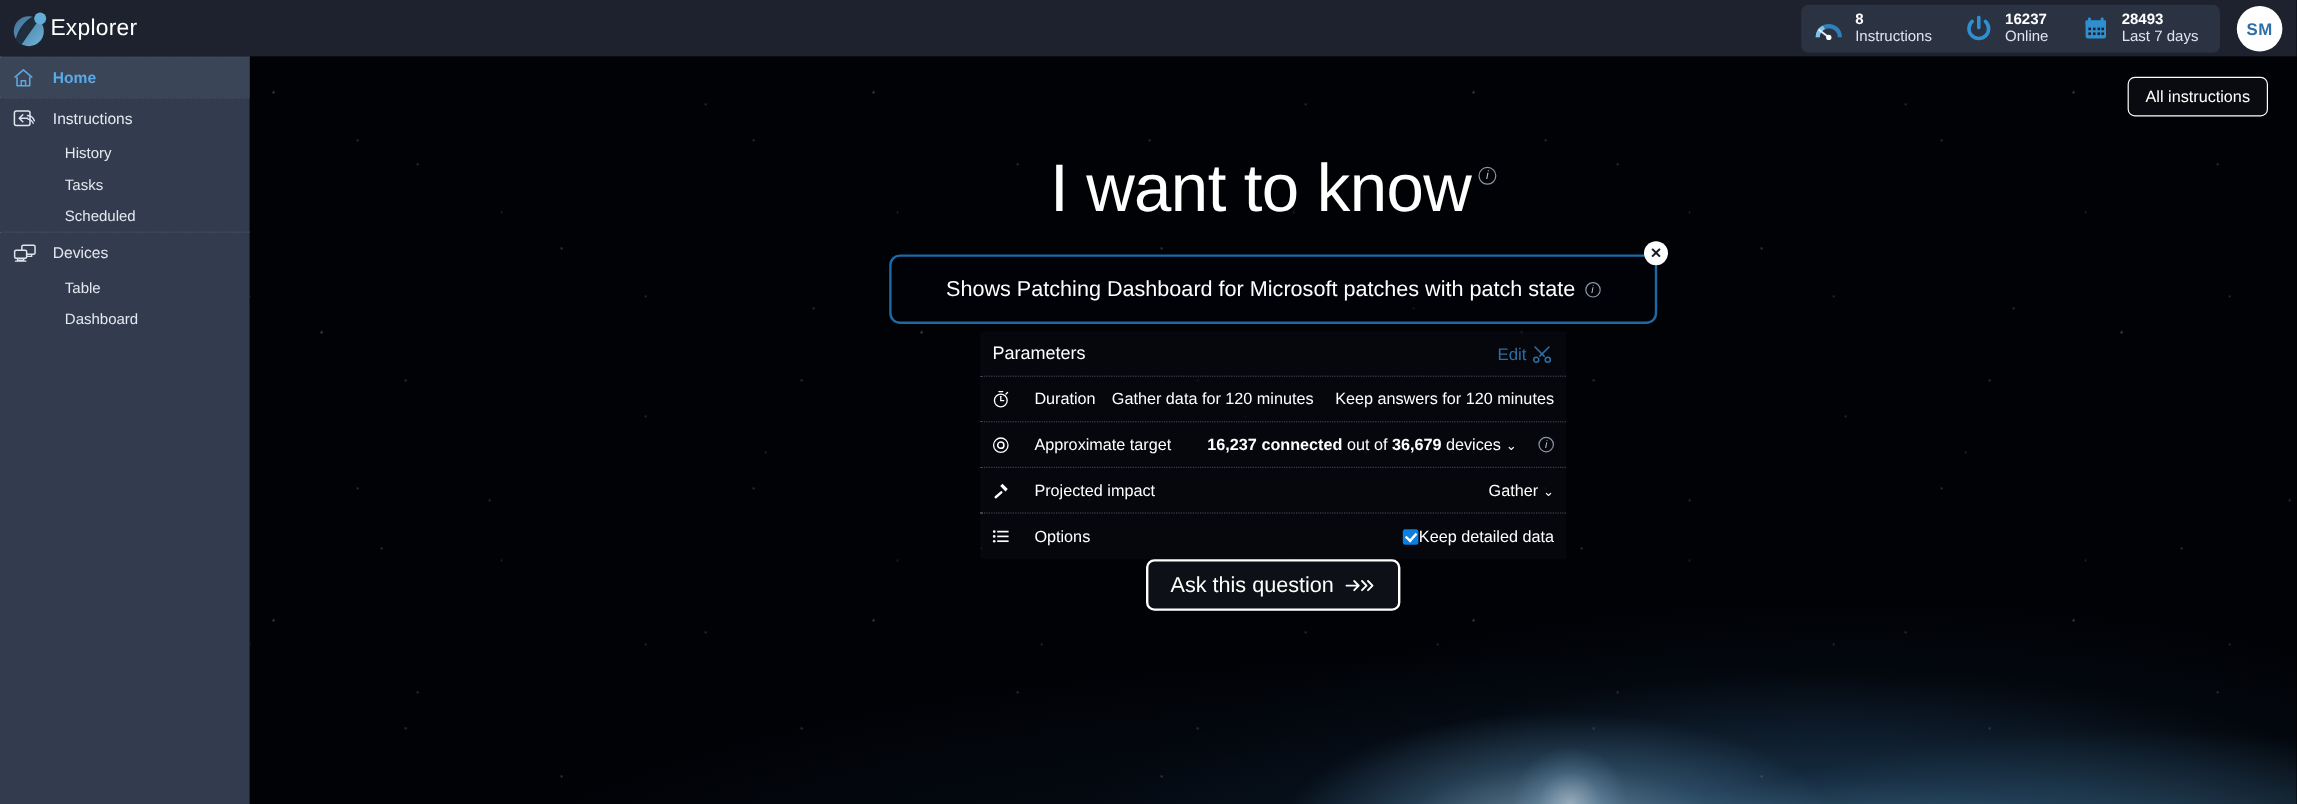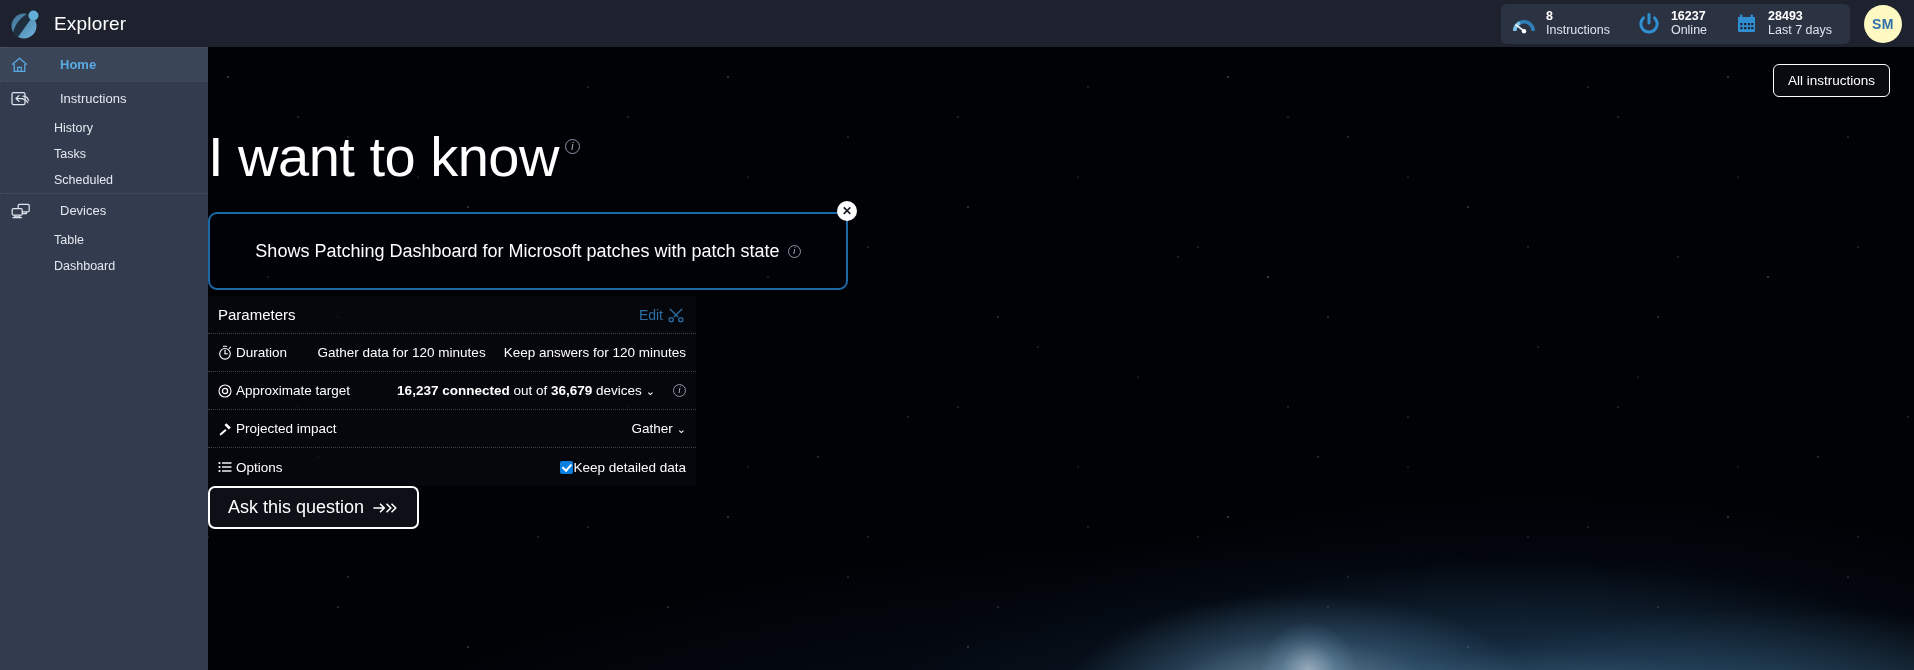--- a/index.html
+++ b/index.html
@@ -13,21 +13,21 @@
   .app { position: relative; width: 1914px; height: 670px; display: flex; flex-direction: column; }
 
   
   .header {
     position: relative; z-index: 40;
     height: 47px; flex: 0 0 47px;
     background: #1d222e;
     display: flex; align-items: center;
     padding: 0 12px 0 8px;
   }
-  .brand { display: flex; align-items: center; gap: 12px; width: 200px; }
+  .brand { display: flex; align-items: center; width: 200px; }
   .logo-wrap { width: 34px; height: 34px; display:block; }
   .brand-name {
     color: #fff; font-size: 19px; font-weight: 400; letter-spacing: .2px;
   }
   .header-spacer { flex: 1 1 auto; }
 
   .stats-pill {
     display: flex; align-items: center;
     background: #2b3242;
     border-radius: 6px;
@@ -36,21 +36,21 @@
     gap: 26px;
   }
   .stat { display: flex; align-items: center; gap: 9px; }
   .stat-icon { width: 26px; height: 26px; display:flex; align-items:center; justify-content:center; }
   .stat-text { line-height: 1.05; }
   .stat-num { display:block; color:#fff; font-size: 12.5px; font-weight: 700; }
   .stat-lbl { display:block; color:#dfe4ee; font-size: 12.5px; font-weight: 400; }
 
   .avatar {
     width: 38px; height: 38px; border-radius: 50%;
-    background: #fef9c3; color: #2f6fa8;
+    background: #ffffff; color: #2f6fa8;
     font-size: 14px; font-weight: 700;
     display: flex; align-items: center; justify-content: center;
     margin-left: 14px; letter-spacing: .5px;
   }
 
   
   .body-row { flex: 1 1 auto; display: flex; min-height: 0; position: relative; }
 
   
   .sidebar {
@@ -65,21 +65,21 @@
     height: 34px;
     padding-left: 10px;
     cursor: pointer;
     border-top: 1px dotted #4a5467;
   }
   .nav-item.first { border-top: 1px dotted #4a5467; }
   .nav-item.active { background: #3b4558; }
   .nav-item .nav-icon {
     width: 28px; flex: 0 0 28px; display:flex; align-items:center; justify-content:flex-start;
   }
-  .nav-label { font-size: 13px; color: #e4e8f0; margin-left: 22px; }
+  .nav-label { font-size: 13px; color: #e4e8f0; margin-left: 6px; }
   .nav-item.active .nav-label { color: #5aaae4; font-weight: 700; }
   .nav-sub {
     display: flex; align-items: center;
     height: 26px;
     padding-left: 54px;
     cursor: pointer;
     font-size: 12.5px; color: #e4e8f0;
   }
 
   
@@ -135,21 +135,21 @@
     font-size: 13.5px;
     padding: 8px 14px;
     cursor: pointer;
     white-space: nowrap;
   }
 
   
   .center {
     position: absolute; inset: 0;
     z-index: 15;
-    display: flex; flex-direction: column; align-items: flex-start;
+    display: flex; flex-direction: column; align-items: center;
   }
   .headline-row {
     margin-top: 82px;
     display: flex; align-items: flex-start; gap: 6px;
   }
   .headline {
     color: #ffffff;
     font-size: 56px; font-weight: 300; line-height: 1;
     letter-spacing: -0.5px;
   }
@@ -160,21 +160,21 @@
     text-align: center; font-style: italic;
     margin-top: 10px; cursor: pointer; flex: 0 0 auto;
   }
   .info-dot.sm {
     width: 13px; height: 13px; font-size: 9px; line-height: 11px; margin-top: 0;
   }
 
   
   .question-wrap { position: relative; margin-top: 27px; }
   .question-box {
-    width: 640px; height: 78px;
+    width: 640px; height: 58px;
     border: 2px solid #1b6aa5;
     border-radius: 9px;
     background: rgba(2,4,10,.55);
     display: flex; align-items: center; justify-content: center;
     gap: 8px;
     padding: 0 34px;
     cursor: text;
   }
   .question-text {
     color: #ffffff; font-size: 18px; font-weight: 400; white-space: nowrap;
@@ -206,21 +206,21 @@
     color: #2d6ea3; font-size: 14px; cursor: pointer;
   }
   .prow {
     display: flex; align-items: center;
     min-height: 38px;
     padding: 4px 10px 4px 10px;
     border-bottom: 1px dotted #3b4352;
   }
   .prow:last-child { border-bottom: none; }
   .prow-label {
-    display: flex; align-items: center; gap: 4px;
+    display: flex; align-items: center; gap: 21px;
     font-size: 13.5px; color: #ffffff; white-space: nowrap;
   }
   .prow-val {
     margin-left: auto; display: flex; align-items: center; gap: 18px;
     font-size: 13.5px; color: #ffffff;
   }
   .val-chunk { cursor: pointer; white-space: nowrap; }
   .tgt-strong { font-weight: 700; }
   .chev { font-size: 11px; color: #fff; margin-left: 4px; }
   .opt-check {

